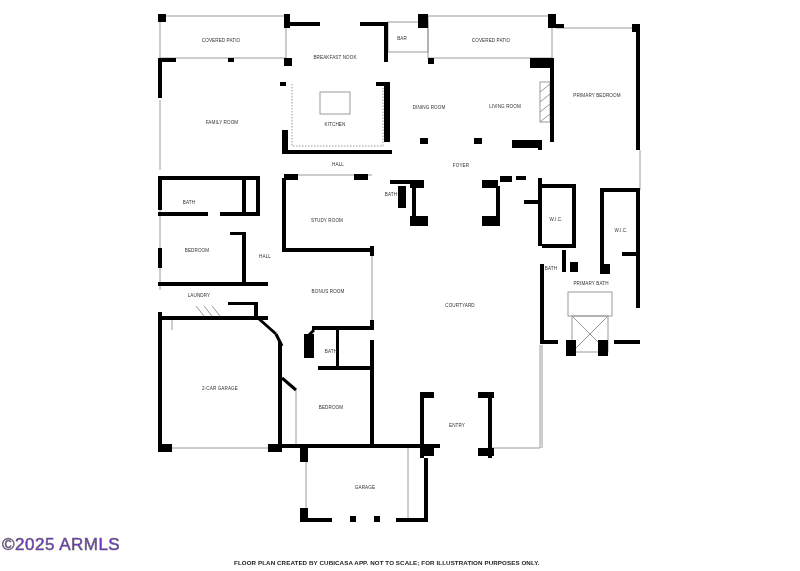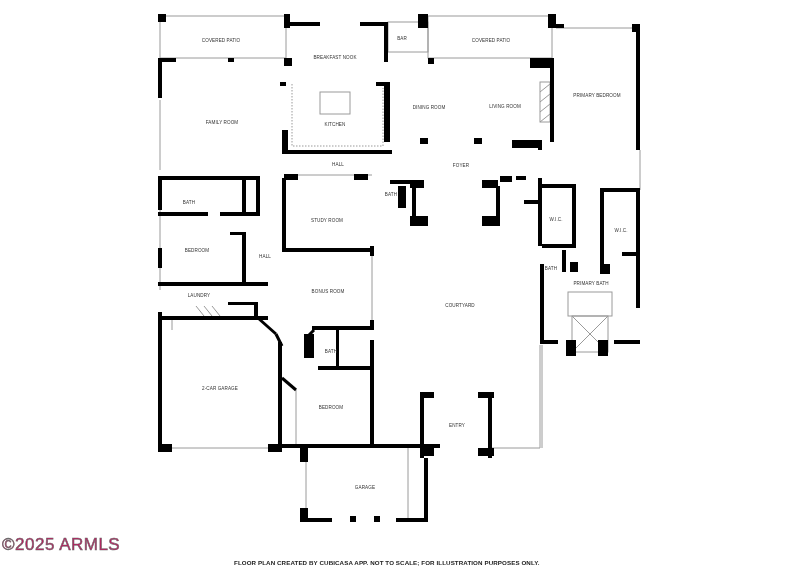--- a/index.html
+++ b/index.html
@@ -1,19 +1,19 @@
 <!DOCTYPE html>
 <html><head>
 <meta charset="utf-8">
 <style>
   html, body { margin: 0; padding: 0; background: #ffffff; }
   body { width: 800px; height: 571px; position: relative; overflow: hidden; font-family: "Liberation Sans", sans-serif; }
   #plan { position: absolute; left: 0; top: 0; width: 800px; height: 571px; }
   .label { position: absolute; font-size: 4.6px; color: #333; letter-spacing: 0.1px; white-space: nowrap; transform: translate(-50%, -50%); text-transform: uppercase; }
-  .watermark { position: absolute; left: 2px; top: 535px; font-size: 17px; color: #be185d; -webkit-text-stroke: 0.6px #6d6d6d; letter-spacing: 0.5px; font-family: "Liberation Sans", sans-serif; }
+  .watermark { position: absolute; left: 2px; top: 535px; font-size: 17px; color: #6d28d9; -webkit-text-stroke: 0.6px #6d6d6d; letter-spacing: 0.5px; font-family: "Liberation Sans", sans-serif; }
   .footer { position: absolute; left: 234px; top: 559px; font-size: 6.2px; color: #222; font-weight: bold; letter-spacing: 0.1px; white-space: nowrap; }
 </style>
 </head>
 <body>
 
 <svg id="plan" viewBox="0 0 800 571" xmlns="http://www.w3.org/2000/svg">
   <g fill="none" stroke="#9a9a9a" stroke-width="1">
 
     <rect x="160" y="16" width="126" height="42"></rect>
     <rect x="388" y="22" width="40" height="30"></rect>

